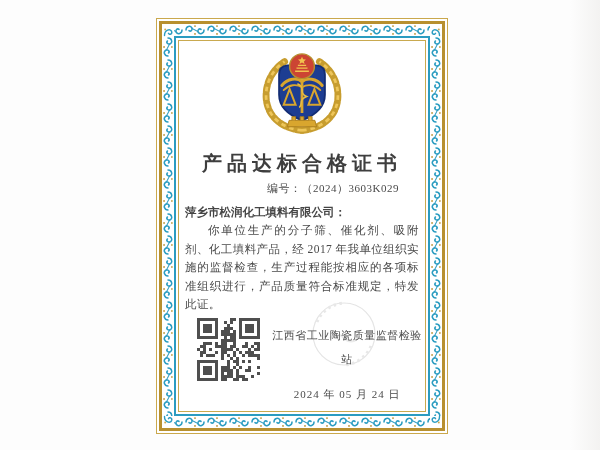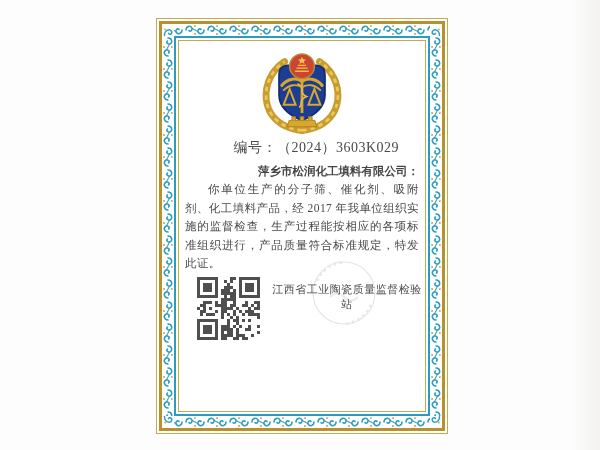--- a/index.html
+++ b/index.html
@@ -32,34 +32,34 @@
   .inner{position:absolute;inset:12px;border:2px solid #2b9cc1;}
   .inner2{position:absolute;inset:2px;border:1px solid #c9a94f;background:#fff;}
   .content{position:relative;height:100%;box-sizing:border-box;padding:0 6px;overflow:hidden;}
   
   .emblem{width:92px;height:88px;margin:6px auto 0;display:block;}
   .title{
     margin:15px 0 0;text-align:center;font-size:20px;line-height:26px;
     font-weight:600;letter-spacing:5px;color:#3e3e3e;
   }
   .serial{
-    margin-top:5px;font-size:14px;line-height:15px;color:#4a4a4a;
+    margin-top:5px;font-size:11px;line-height:15px;color:#4a4a4a;
     text-align:right;padding-right:20px;font-weight:500;letter-spacing:.5px;font-family:Liberation Serif, serif;
   }
-  .addressee{margin-top:8px;font-size:11.5px;line-height:16px;color:#454545;font-weight:600;text-align:right;}
+  .addressee{margin-top:8px;font-size:11.5px;line-height:16px;color:#454545;font-weight:600;}
   .bodytext{
     margin:1px 0 0;font-size:11.5px;line-height:18.5px;color:#4a4a4a;
     text-align:justify;text-indent:2em;letter-spacing:.4px;
   }
   .validity{margin-top:4px;font-size:11.5px;line-height:17px;color:#4a4a4a;}
   .validity .vlabel{font-weight:700;color:#3c3c3c;}
   .bottom{position:relative;margin-top:4px;height:78px;}
   .qr{position:absolute;left:12px;top:0;width:63px;height:63px;}
   .issuebox{position:absolute;left:86px;top:0;width:152px;text-align:center;}
-  .issuer{padding-top:5px;font-size:11px;line-height:15px;color:#4a4a4a;letter-spacing:.5px;}
+  .issuer{padding-top:5px;font-size:11px;line-height:24px;color:#4a4a4a;letter-spacing:.5px;}
   .date{margin-top:16px;font-size:11px;line-height:15px;color:#4a4a4a;letter-spacing:1px;}
   .stamp{position:absolute;left:117px;top:-24px;width:84px;height:80px;pointer-events:none;opacity:.85;}
 </style>
 </head>
 <body>
 
 <div class="stage">
   <div class="cert">
     <div class="frame">
 
@@ -154,20 +154,21 @@
               <path d="M50 34 V72" stroke="#d9a62e" stroke-width="3"></path>
               <path d="M45 40 C55 44 45 50 55 54 C45 58 52 63 47 66" fill="none" stroke="#e8bc42" stroke-width="1.8"></path>
               <circle cx="50" cy="33" r="2.6" fill="#e8bc42"></circle>
               <path d="M36 80 h28 l2 7 h-32 Z" fill="#d9a62e" stroke="#a87d1d" stroke-width="1"></path>
               <path d="M39 80 v-4 h4 v4 M48 80 v-4 h4 v4 M57 80 v-4 h4 v4" fill="#d9a62e" stroke="#a87d1d" stroke-width="1"></path>
               <circle cx="50" cy="21" r="13.5" fill="#cc4433" stroke="#b8902f" stroke-width="1.6"></circle>
               <path d="M42.5 26.5 h15 M44 23 h12 M45.5 20 h9" stroke="#f2c14e" stroke-width="1.5"></path>
               <path d="M50 10.7 l1.3 2.7 3 .3 -2.3 2 .8 2.9 -2.8 -1.7 -2.8 1.7 .8 -2.9 -2.3 -2 3 -.3 Z" fill="#f2c14e"></path>
             </svg>
 
+            <h1 class="title">产品达标合格证书</h1>
 
             <div class="serial"><span>编号：</span><span>（2024）3603K029</span></div>
 
             <div class="addressee">萍乡市松润化工填料有限公司：</div>
 
             <p class="bodytext">你单位生产的分子筛、催化剂、吸附剂、化工填料产品，经 2017 年我单位组织实施的监督检查，生产过程能按相应的各项标准组织进行，产品质量符合标准规定，特发此证。</p>
 
 
             <div class="bottom">
               <div class="qr"><svg width="63" height="63">
@@ -309,20 +310,21 @@
 
               <svg class="stamp" viewBox="0 0 84 80">
                 <circle cx="42" cy="40" r="31" fill="none" stroke="#e0e0e0" stroke-width="1.2"></circle>
                 <path d="M15 28 A31 31 0 0 1 42 9" fill="none" stroke="#e4e4e4" stroke-width="3" stroke-dasharray="2.5 3.5"></path>
                 <path d="M69 52 A31 31 0 0 1 42 71" fill="none" stroke="#e4e4e4" stroke-width="3" stroke-dasharray="2.5 3.5"></path>
                 <path d="M28 44 q7 -7 14 0 t14 0" fill="none" stroke="#e8e8e8" stroke-width="2"></path>
               </svg>
 
               <div class="issuebox">
                 <div class="issuer">江西省工业陶瓷质量监督检验站</div>
+                <div class="date">2024 年 05 月 24 日</div>
               </div>
             </div>
 
           </div>
         </div>
       </div>
     </div>
   </div>
 </div>
 

